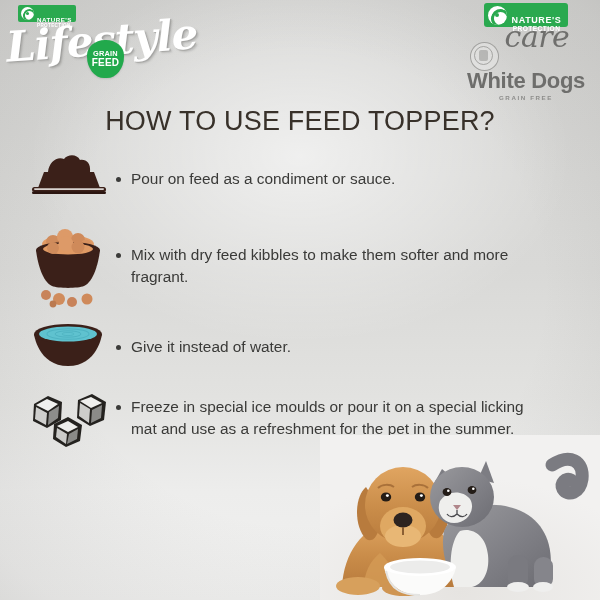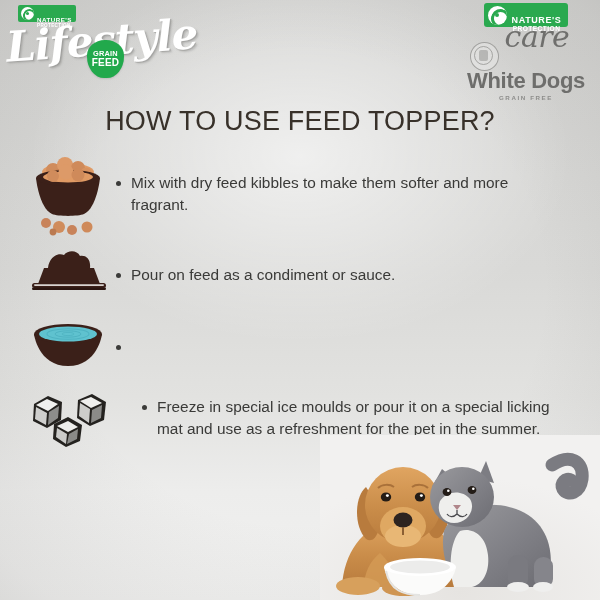--- a/index.html
+++ b/index.html
@@ -297,21 +297,21 @@
     font-size: 15.4px;
     line-height: 1.42;
     color: #3a3a38;
     max-width: 400px;
   }
 
   
   .step-1 { height: 96px; }
   .step-2 { height: 72px; }
   .step-3 { height: 70px; }
-  .step-4 { height: 90px; gap: 26px; }
+  .step-4 { height: 90px; }
 
   .step-1 .step-body { padding-top: 22px; }
   .step-2 .step-body { padding-top: 18px; }
   .step-3 .step-body { padding-top: 18px; }
   .step-4 .step-body { padding-top: 8px; }
 
   
   .icon-art { display:block; }
 
   
@@ -366,20 +366,36 @@
       <span class="sc-care">care</span>
     </div>
 
     <div class="white-dogs">White Dogs</div>
     <div class="grain-free-sub">GRAIN FREE</div>
   </div>
 
   <div class="headline">HOW TO USE FEED TOPPER?</div>
 
   <div class="steps">
+
+    <div class="step step-2">
+      <div class="step-icon">
+        <svg class="icon-art" width="92" height="52" viewBox="0 0 92 52">
+          <path d="M26 22 C27 12 35 6 42 9 C46 4 55 4 58 10 C64 9 69 13 68 22 Z" fill="#3b2019"></path>
+          <path d="M22 22 L72 22 L78 38 L16 38 Z" fill="#3b2019"></path>
+          <rect x="10" y="37" width="74" height="5" rx="2.5" fill="#3b2019"></rect>
+          <rect x="12" y="38.3" width="70" height="1.6" rx="0.8" fill="#d9d3d0"></rect>
+          <rect x="10" y="41.5" width="74" height="2.4" rx="1.2" fill="#2b1510"></rect>
+        </svg>
+      </div>
+      <div class="step-body">
+        <span class="bullet-dot"></span>
+        <span class="step-text">Pour on feed as a condiment or sauce.</span>
+      </div>
+    </div>
 
     <div class="step step-1">
       <div class="step-icon">
         <svg class="icon-art" width="92" height="86" viewBox="0 0 92 86">
           <ellipse cx="46" cy="22" rx="26" ry="9" fill="#e09a64"></ellipse>
           <circle cx="31" cy="20" r="7" fill="#d08c5c"></circle>
           <circle cx="43" cy="15" r="8" fill="#dd9a68"></circle>
           <circle cx="56" cy="18" r="7" fill="#cf8a5a"></circle>
           <circle cx="64" cy="23" r="5.5" fill="#d8925f"></circle>
           <circle cx="37" cy="24" r="5" fill="#c88454"></circle>
@@ -395,49 +411,34 @@
           <circle cx="65" cy="77" r="5.5" fill="#cf8a5a"></circle>
           <circle cx="31" cy="82" r="3.4" fill="#bb7a50"></circle>
         </svg>
       </div>
       <div class="step-body">
         <span class="bullet-dot"></span>
         <span class="step-text">Mix with dry feed kibbles to make them softer and more fragrant.</span>
       </div>
     </div>
 
-    <div class="step step-2">
-      <div class="step-icon">
-        <svg class="icon-art" width="92" height="52" viewBox="0 0 92 52">
-          <path d="M26 22 C27 12 35 6 42 9 C46 4 55 4 58 10 C64 9 69 13 68 22 Z" fill="#3b2019"></path>
-          <path d="M22 22 L72 22 L78 38 L16 38 Z" fill="#3b2019"></path>
-          <rect x="10" y="37" width="74" height="5" rx="2.5" fill="#3b2019"></rect>
-          <rect x="12" y="38.3" width="70" height="1.6" rx="0.8" fill="#d9d3d0"></rect>
-          <rect x="10" y="41.5" width="74" height="2.4" rx="1.2" fill="#2b1510"></rect>
-        </svg>
-      </div>
-      <div class="step-body">
-        <span class="bullet-dot"></span>
-        <span class="step-text">Pour on feed as a condiment or sauce.</span>
-      </div>
-    </div>
-
     <div class="step step-3">
       <div class="step-icon">
         <svg class="icon-art" width="92" height="52" viewBox="0 0 92 52">
           <path d="M12 16 C12 16 16 48 46 48 C76 48 80 16 80 16 Z" fill="#3b2019"></path>
           <ellipse cx="46" cy="16" rx="34" ry="10" fill="#3b2019"></ellipse>
           <ellipse cx="46" cy="16" rx="29" ry="7.6" fill="#5fc2cf"></ellipse>
           <ellipse cx="46" cy="16" rx="21" ry="5.2" fill="none" stroke="#4fb3c2" stroke-width="1.1"></ellipse>
           <ellipse cx="46" cy="16" rx="13" ry="3.2" fill="none" stroke="#4fb3c2" stroke-width="1"></ellipse>
           <ellipse cx="46" cy="16" rx="6" ry="1.6" fill="none" stroke="#4fb3c2" stroke-width="0.9"></ellipse>
         </svg>
       </div>
       <div class="step-body">
         <span class="bullet-dot"></span>
+        <span class="step-text">Give it instead of water.</span>
       </div>
     </div>
 
     <div class="step step-4">
       <div class="step-icon">
         <svg class="icon-art" width="92" height="62" viewBox="0 0 92 62">
           <g>
             <path d="M12 16 L26 8 L40 14 L39 32 L25 40 L11 33 Z" fill="#24221f"></path>
             <path d="M14 17 L25 11 L36 16 L26 23 Z" fill="#f0f0ee"></path>
             <path d="M14 19 L25 25 L24 37 L13 31 Z" fill="#cfcfcd"></path>

